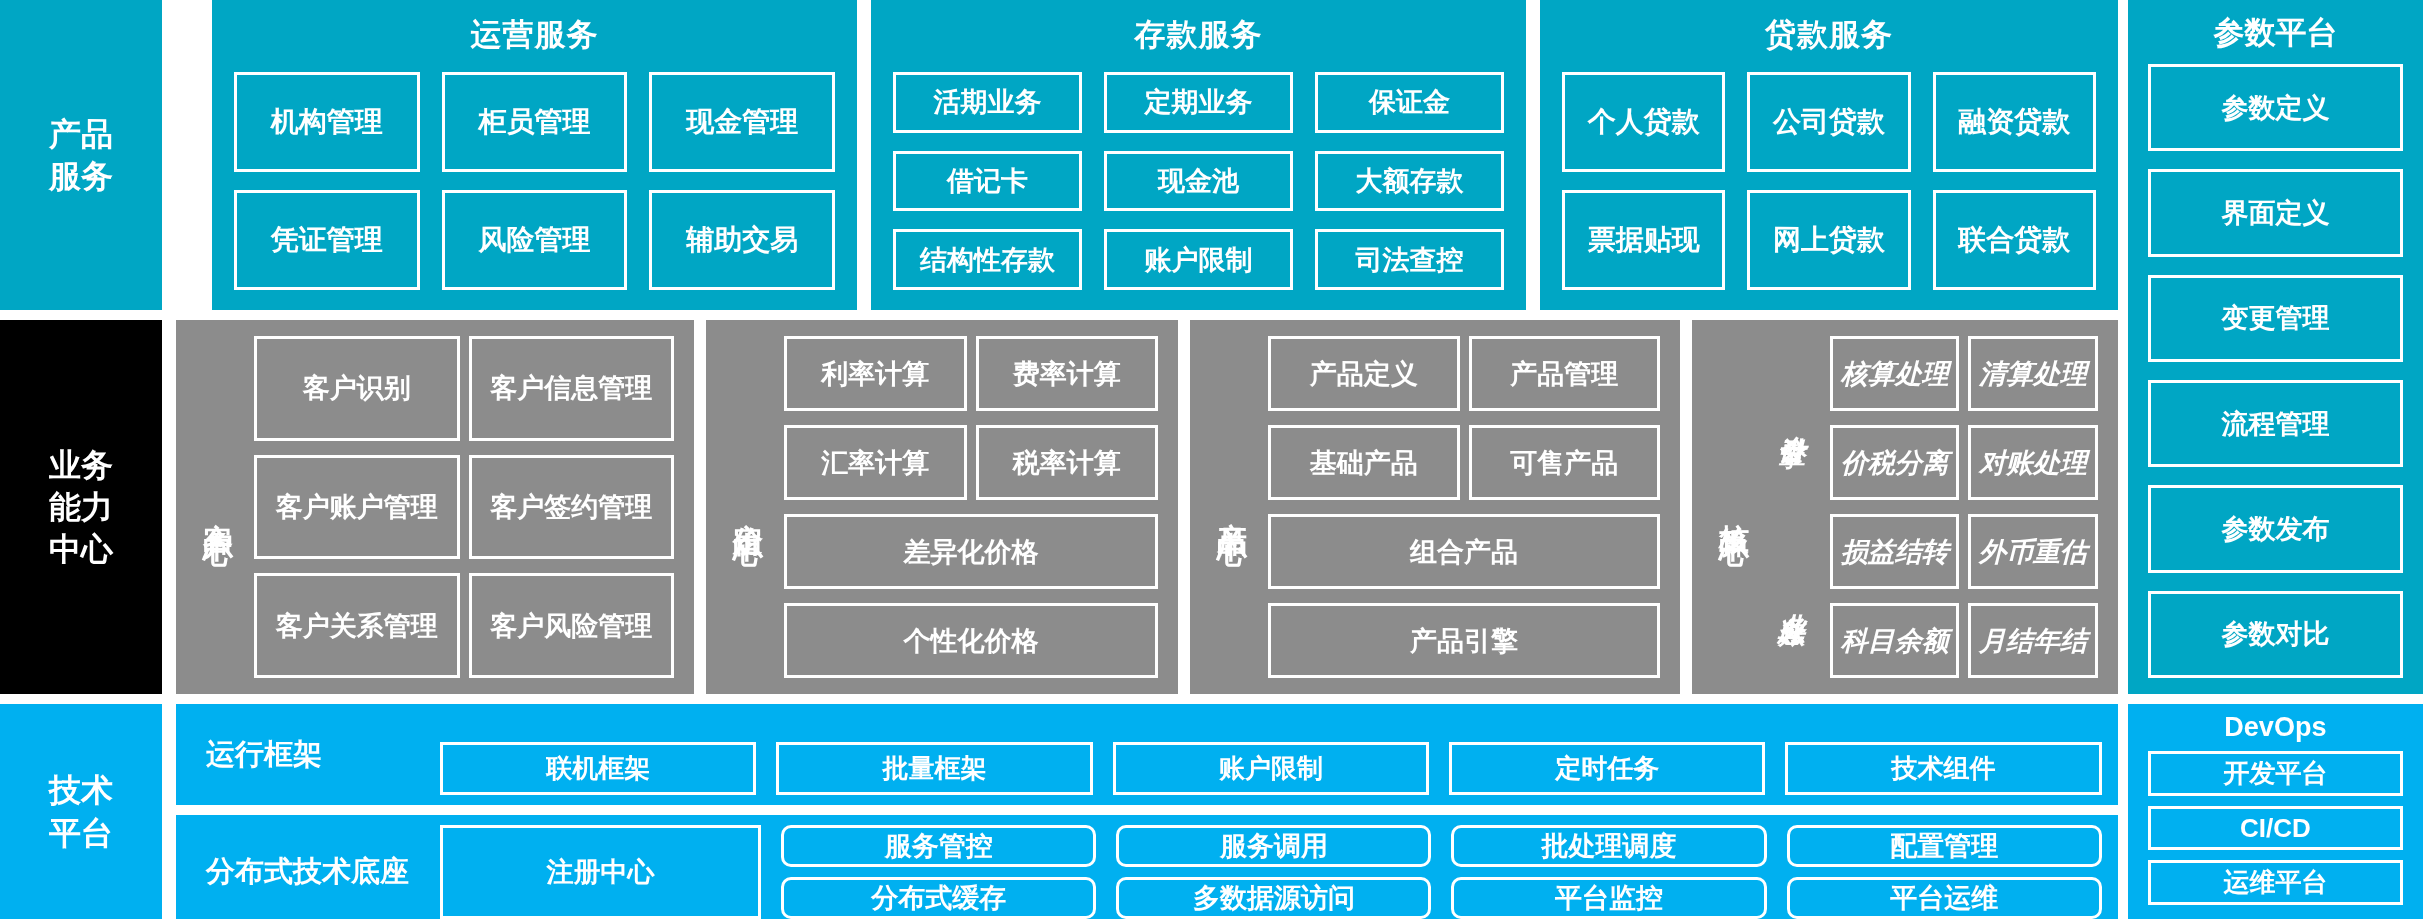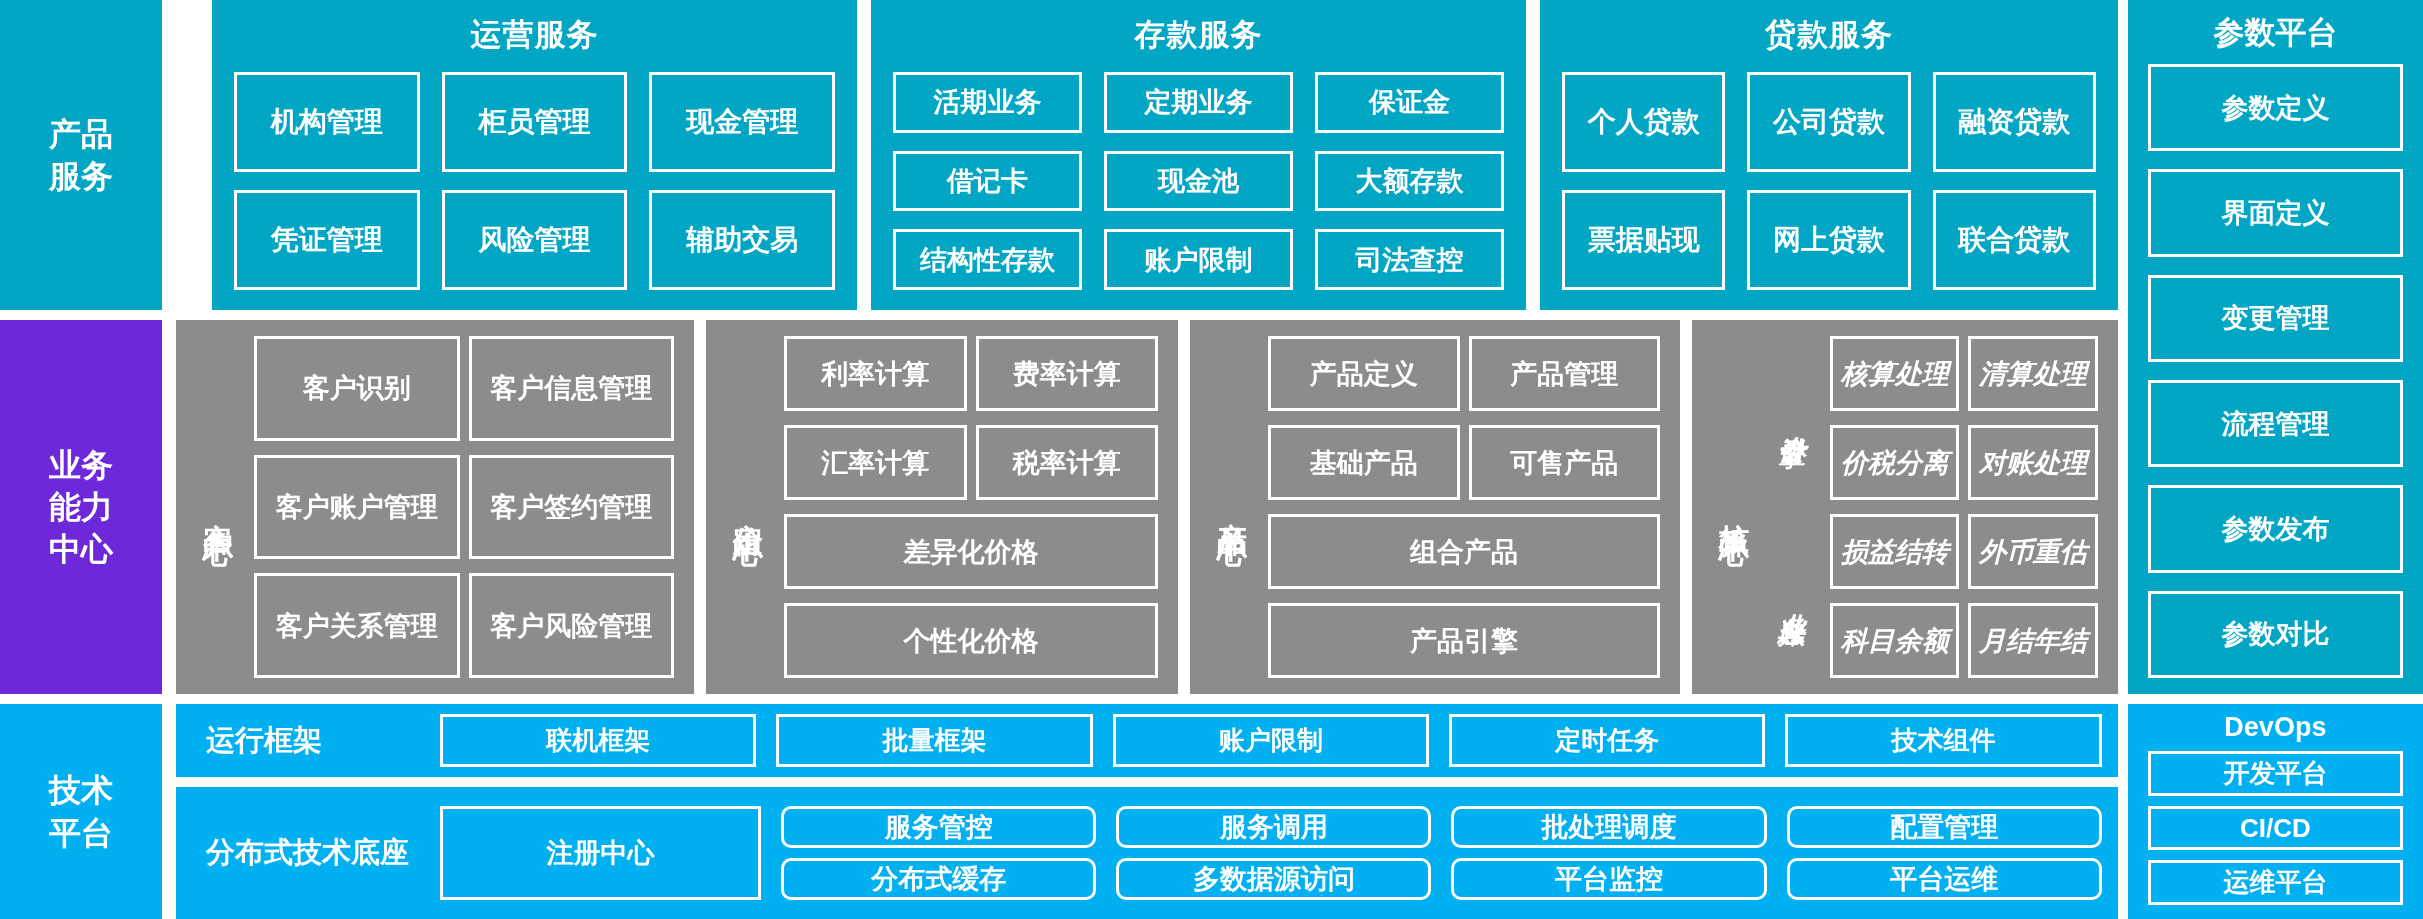--- a/index.html
+++ b/index.html
@@ -22,21 +22,21 @@
   .band-3 { height: 215px; margin-top: 10px; }
 
   
   .tier-label {
     width: 162px; flex: 0 0 162px;
     display: flex; align-items: center; justify-content: center;
     color: #ffffff; font-weight: bold; font-size: 32px; line-height: 1.32;
     text-align: center; white-space: pre-line;
   }
   .teal-bg  { background: #00A6C4; }
-  .gray-bg  { background: #6d28d9; }
+  .gray-bg  { background: #000000; }
   .blue-bg  { background: #00B0F0; }
 
   
   .svc-area { flex: 1; display: flex; gap: 14px; margin-left: 14px; padding-left: 36px; }
   .svc-group {
     background: #00A6C4; display: flex; flex-direction: column;
     padding: 14px 22px 20px 22px;
   }
   .svc-group.g-ops { flex: 0 0 645px; }
   .svc-group.g-dep { flex: 0 0 655px; }
@@ -80,21 +80,21 @@
 
   
   .tech-area { flex: 1; display: flex; flex-direction: column; gap: 10px; margin-left: 14px; }
   .tech-strip { background: #00B0F0; display: flex; align-items: center; padding: 10px 16px; }
   .tech-strip.s1 { flex: 0 0 72px; }
   .tech-strip.s2 { flex: 1; }
   .tech-name {
     width: 248px; flex: 0 0 248px; color: #ffffff;
     font-size: 29px; font-weight: bold; padding-left: 14px;
   }
-  .tech-cells { flex: 1; display: flex; gap: 20px; }
+  .tech-cells { flex: 1; display: flex; gap: 20px; margin-top: 28px; }
   .tech-cells .cell { flex: 1; font-size: 26px; padding: 6px 0; }
   .tech-reg { flex: 1; display: flex; gap: 20px; }
   .tech-reg > .cell { flex: 1; }
   .tech-reg .stack { flex: 1; display: flex; flex-direction: column; gap: 10px; }
   .tech-reg .stack .cell { flex: 1; border-radius: 10px; }
 
   
   .param-panel {
     background: #00A6C4; flex: 0 0 694px;
     display: flex; flex-direction: column; padding: 12px 20px 16px 20px;

